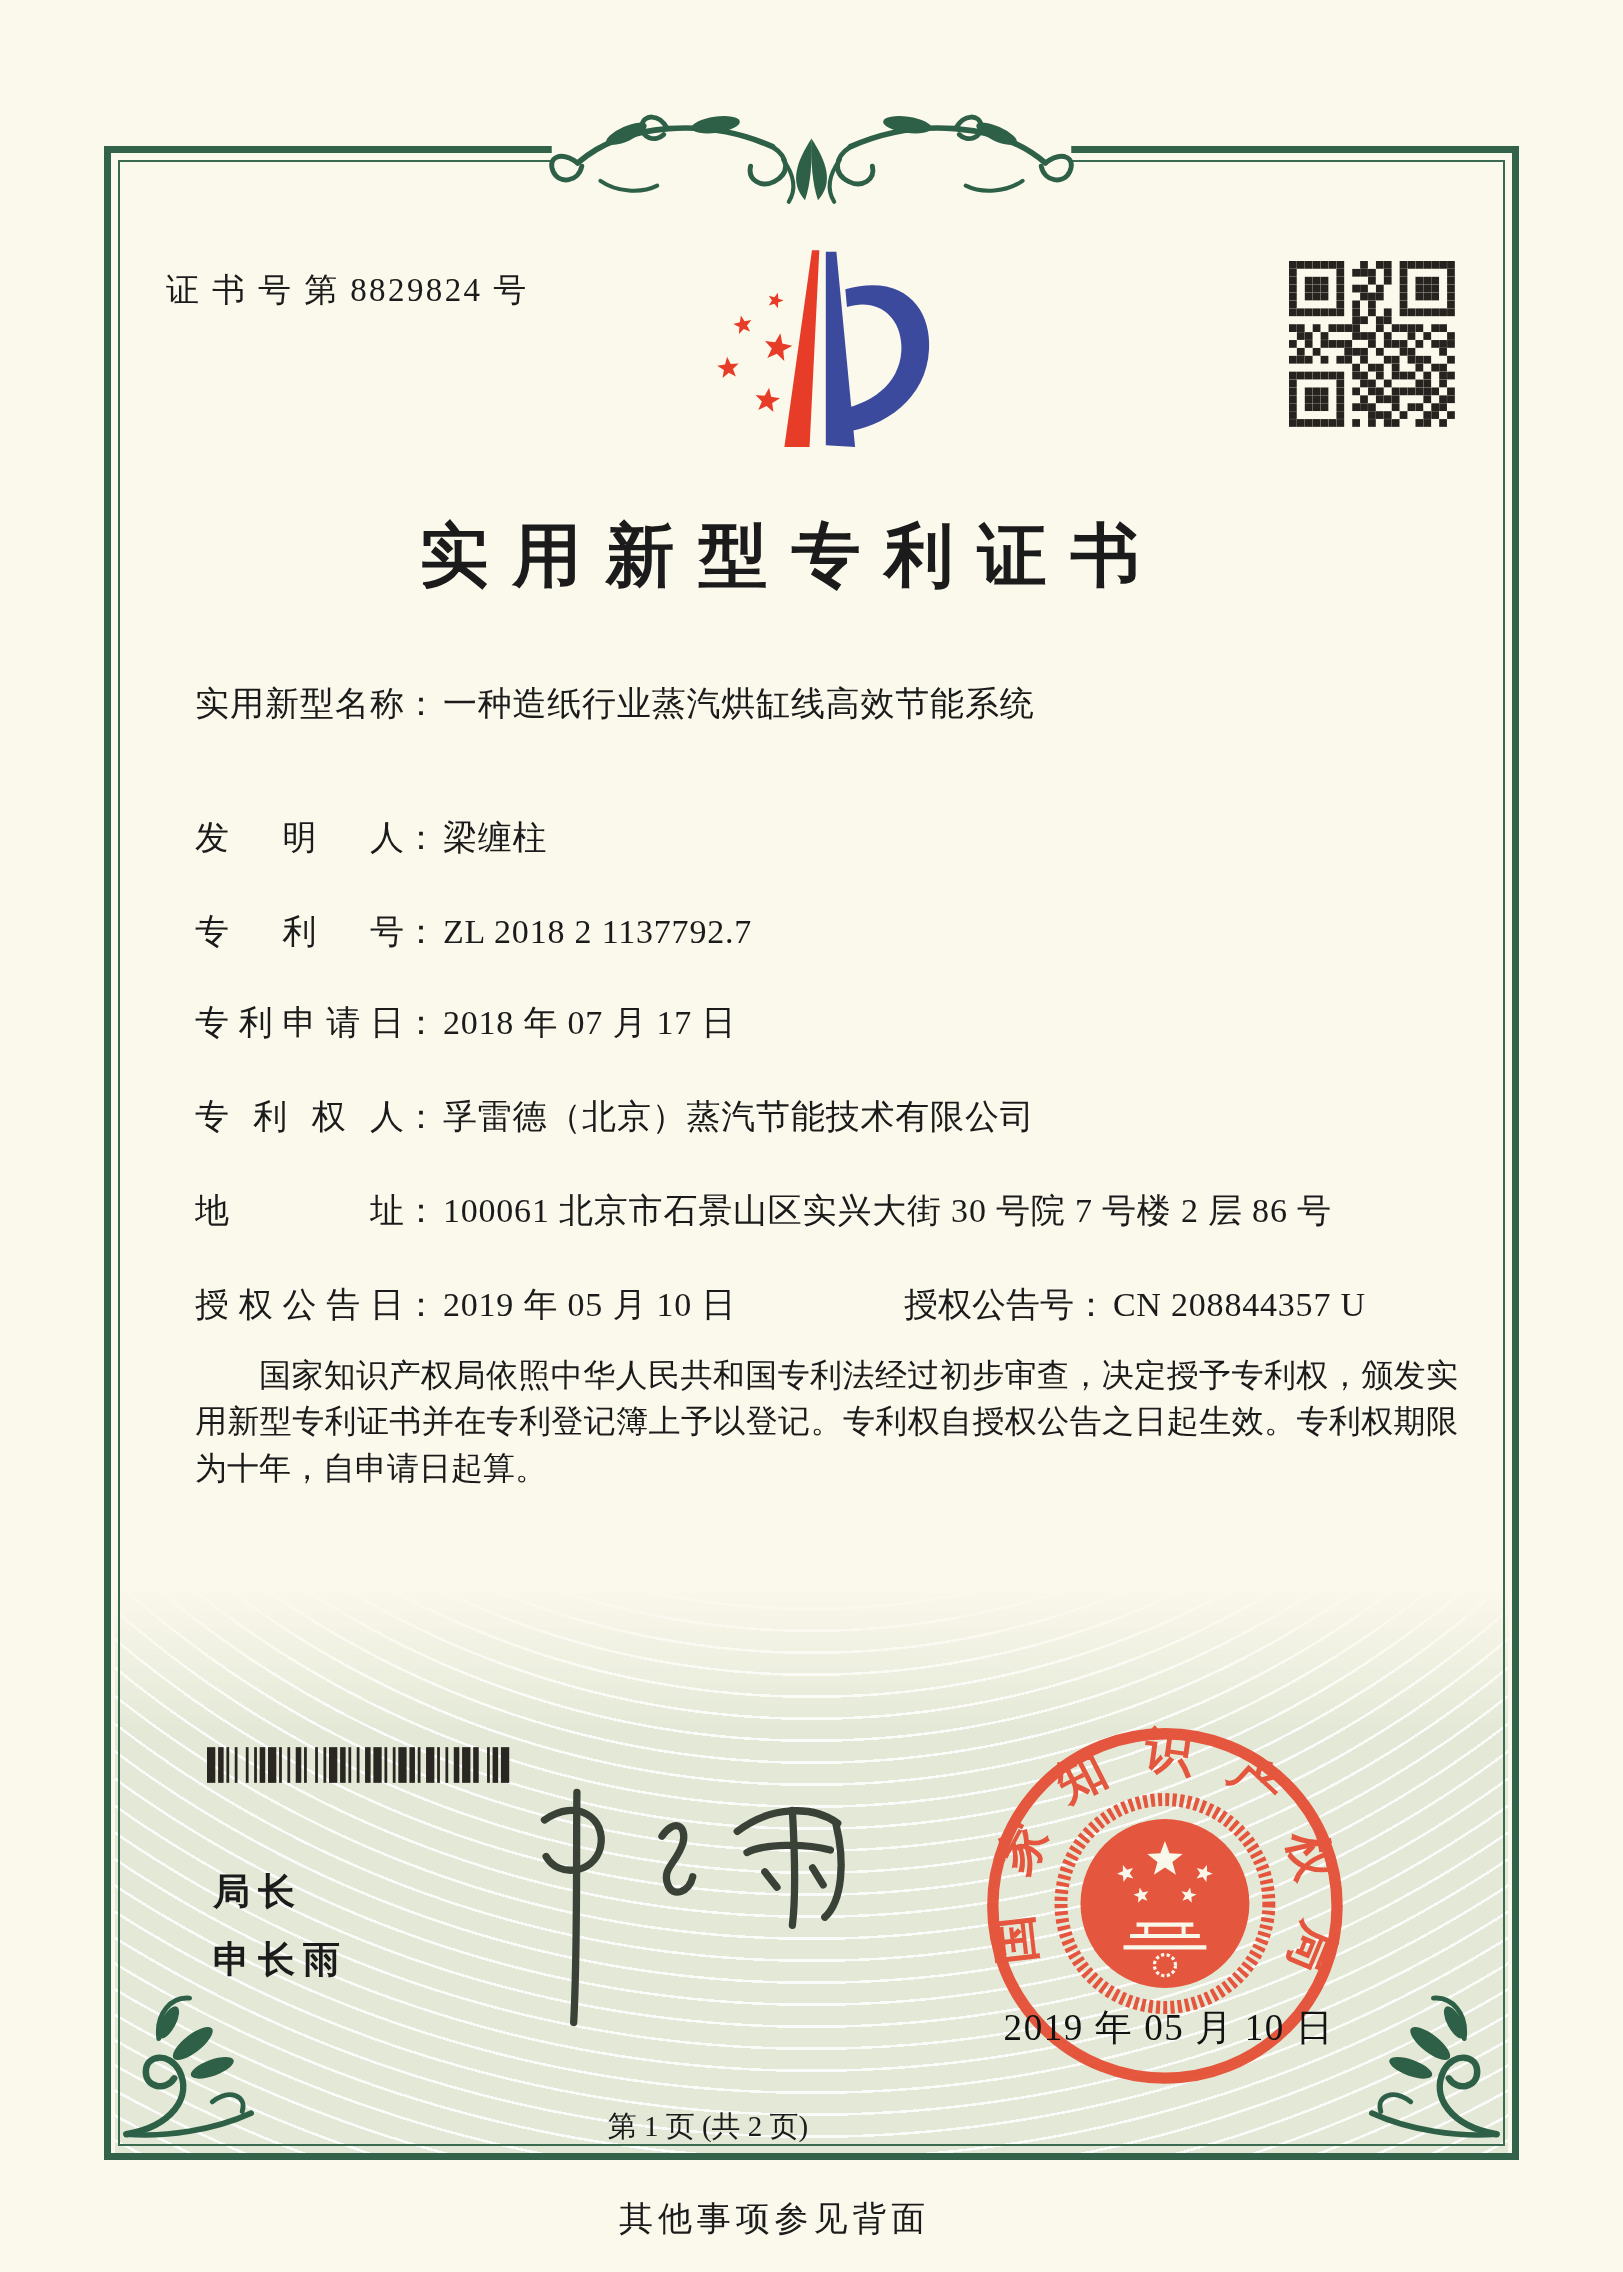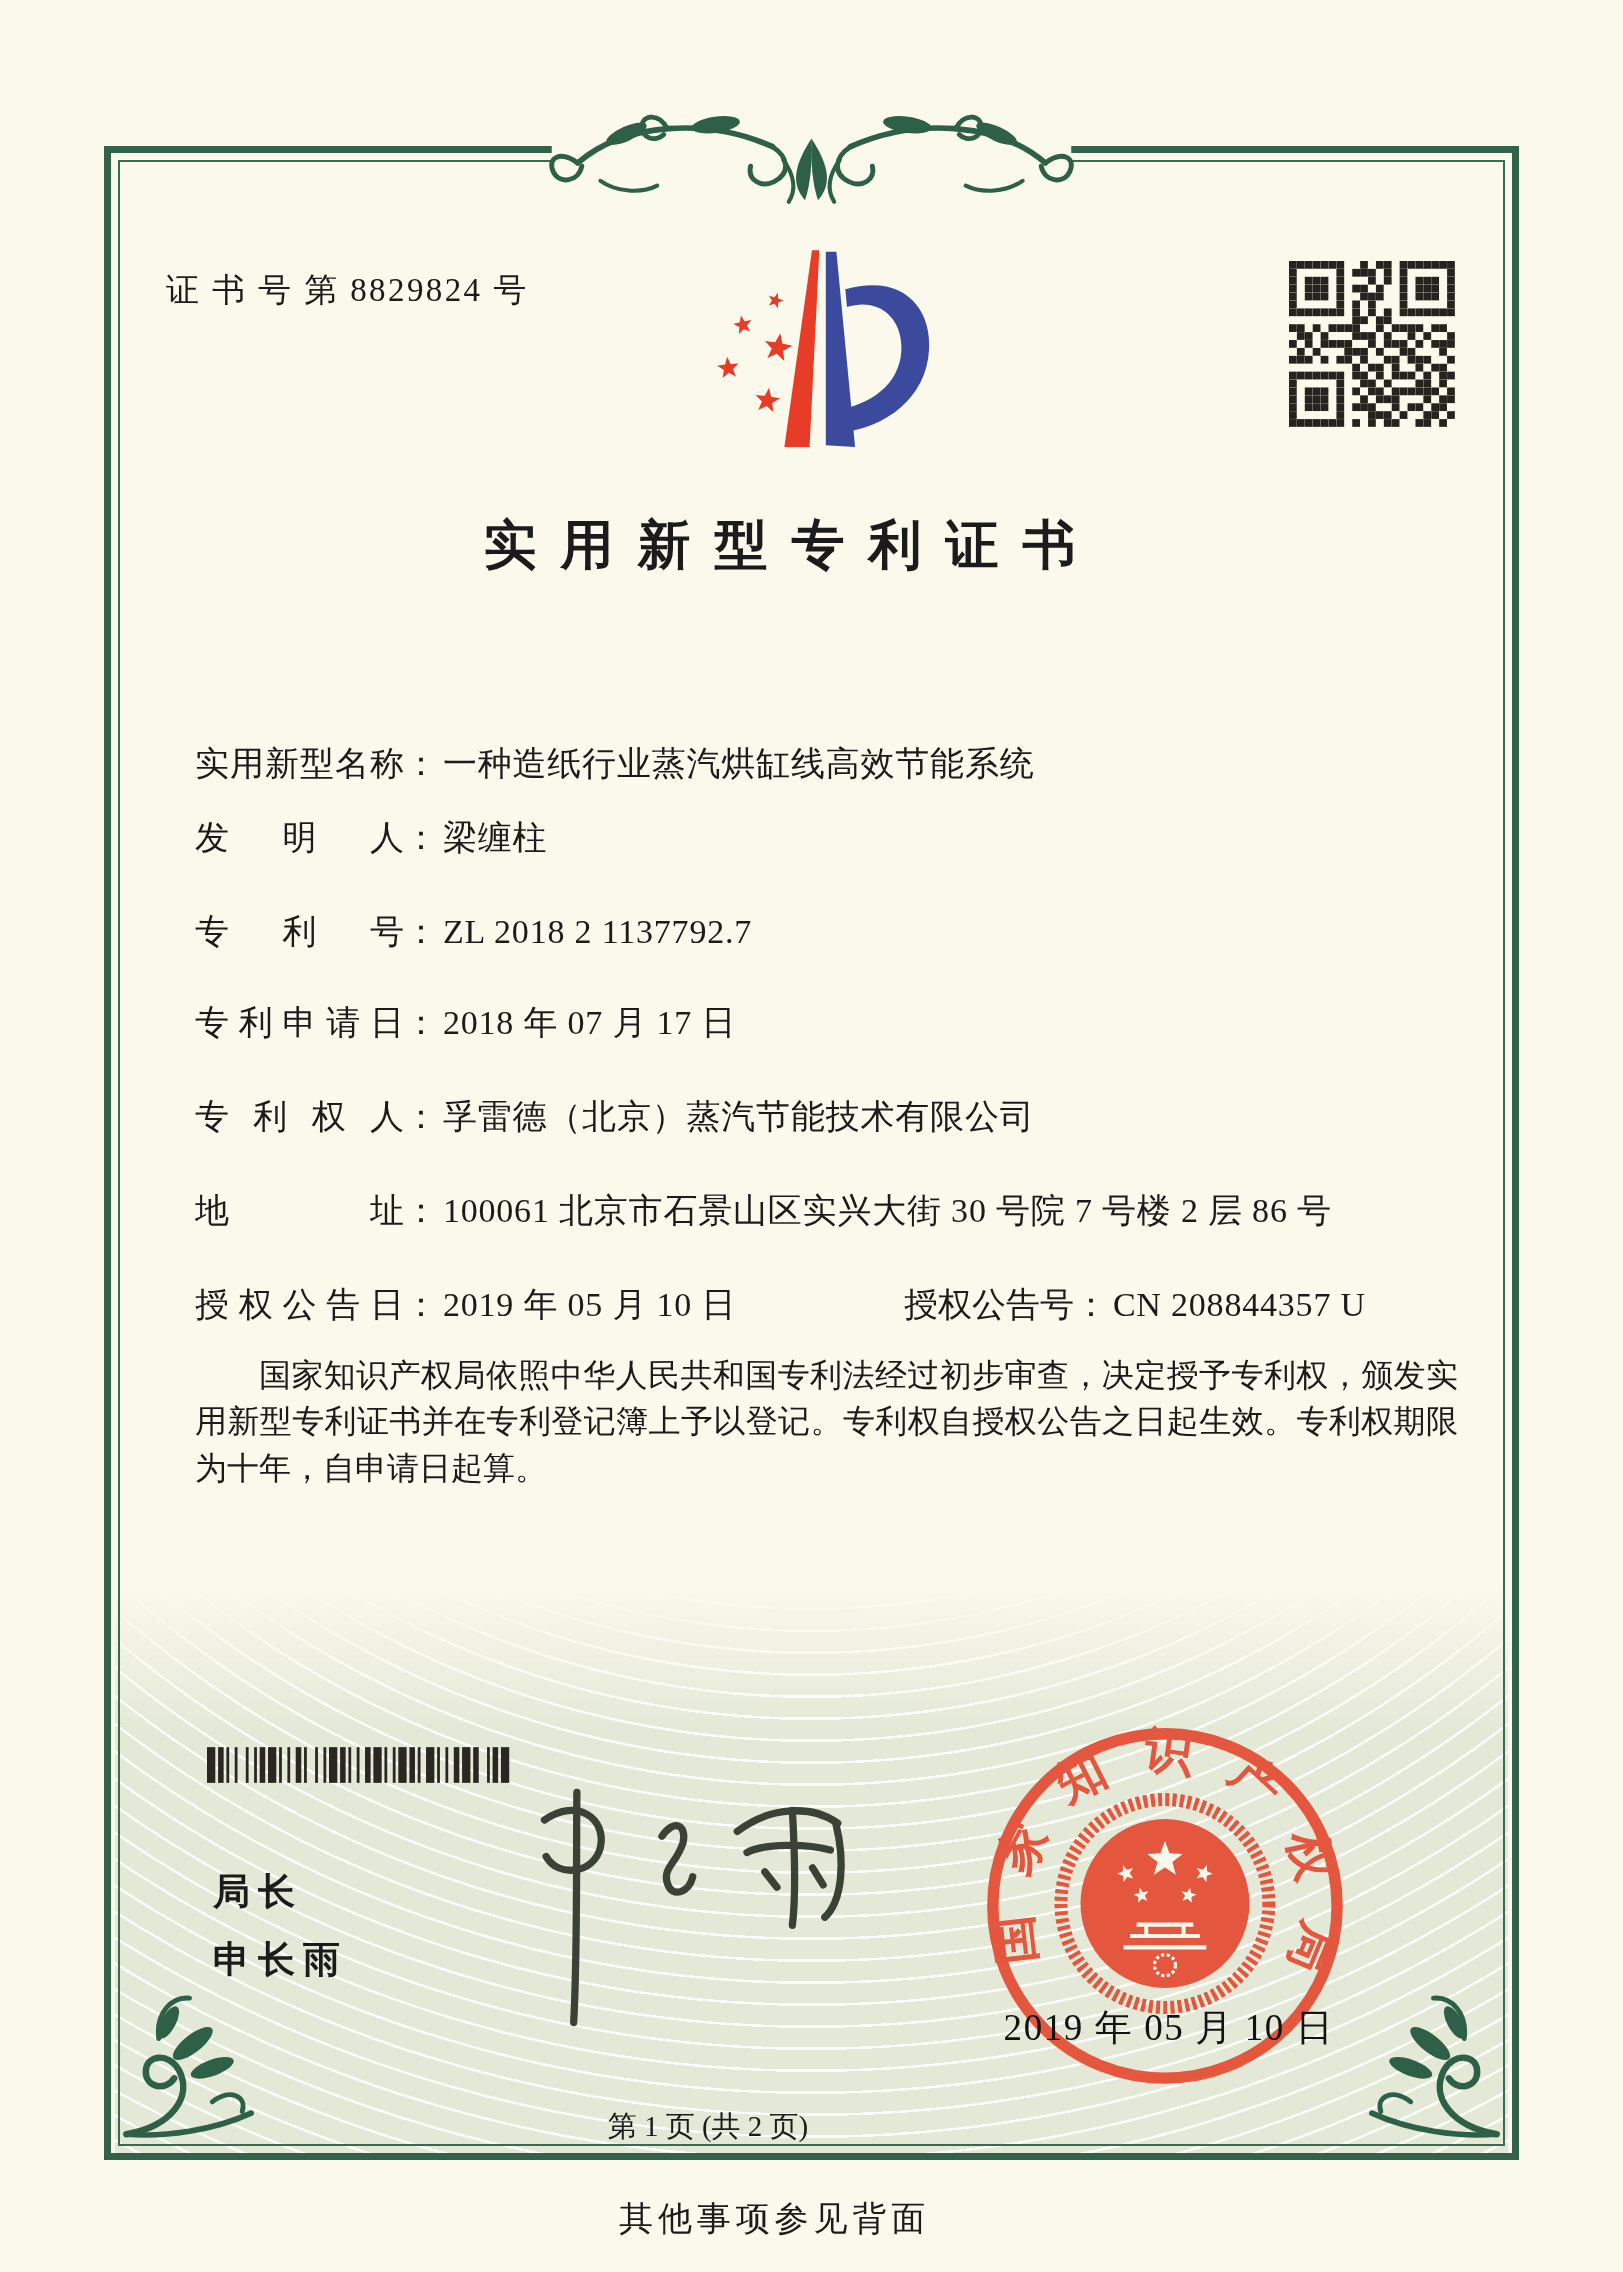--- a/index.html
+++ b/index.html
@@ -27,30 +27,30 @@
     -webkit-mask:linear-gradient(180deg,transparent 0,#000 138px);
     mask:linear-gradient(180deg,transparent 0,#000 138px);
   }
   
   .cert-no{
     position:absolute;left:166px;top:268px;
     font-size:33px;letter-spacing:2.4px;
   }
   .title{
     position:absolute;left:0;top:510px;width:1583px;text-align:center;
-    font-size:53px;font-weight:bold;letter-spacing:24px;
+    font-size:69px;font-weight:bold;letter-spacing:24px;
   }
   .field-row{position:absolute;left:195px;font-size:34px;white-space:nowrap;}
   .flabel{
     display:inline-block;width:209px;
     text-align:justify;text-align-last:justify;vertical-align:bottom;
   }
   .colon{display:inline-block;margin:0 4.9px 0 0;}
   .fvalue{letter-spacing:0.8px;}
-  .row-name {top:741px;}
+  .row-name {top:681px;}
   .row-inventor {top:808px;margin-top:7px;}
   .row-patno {top:909px;}
   .row-filing {top:1000px;}
   .row-patentee{top:1094px;}
   .row-address {top:1188px;}
   .row-grant {top:1282px;}
   .grant-right{position:absolute;left:709px;top:0;white-space:nowrap;}
   .body-text{
     position:absolute;left:195px;top:1352px;width:1263px;
     font-size:32px;line-height:1.45;text-align:justify;

